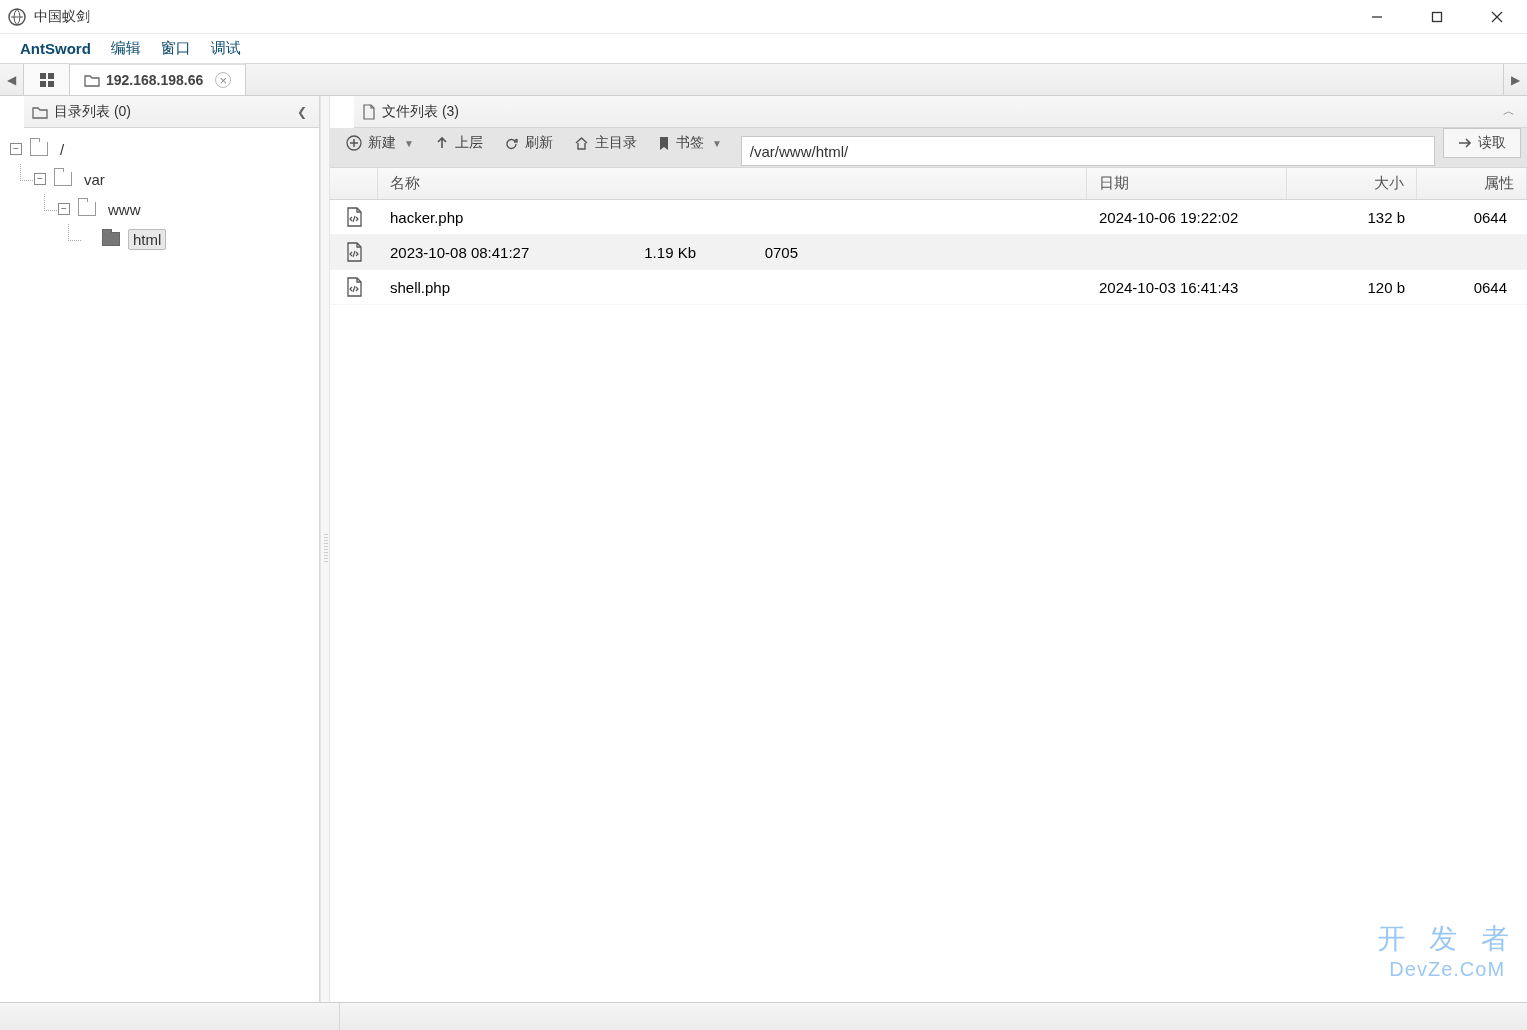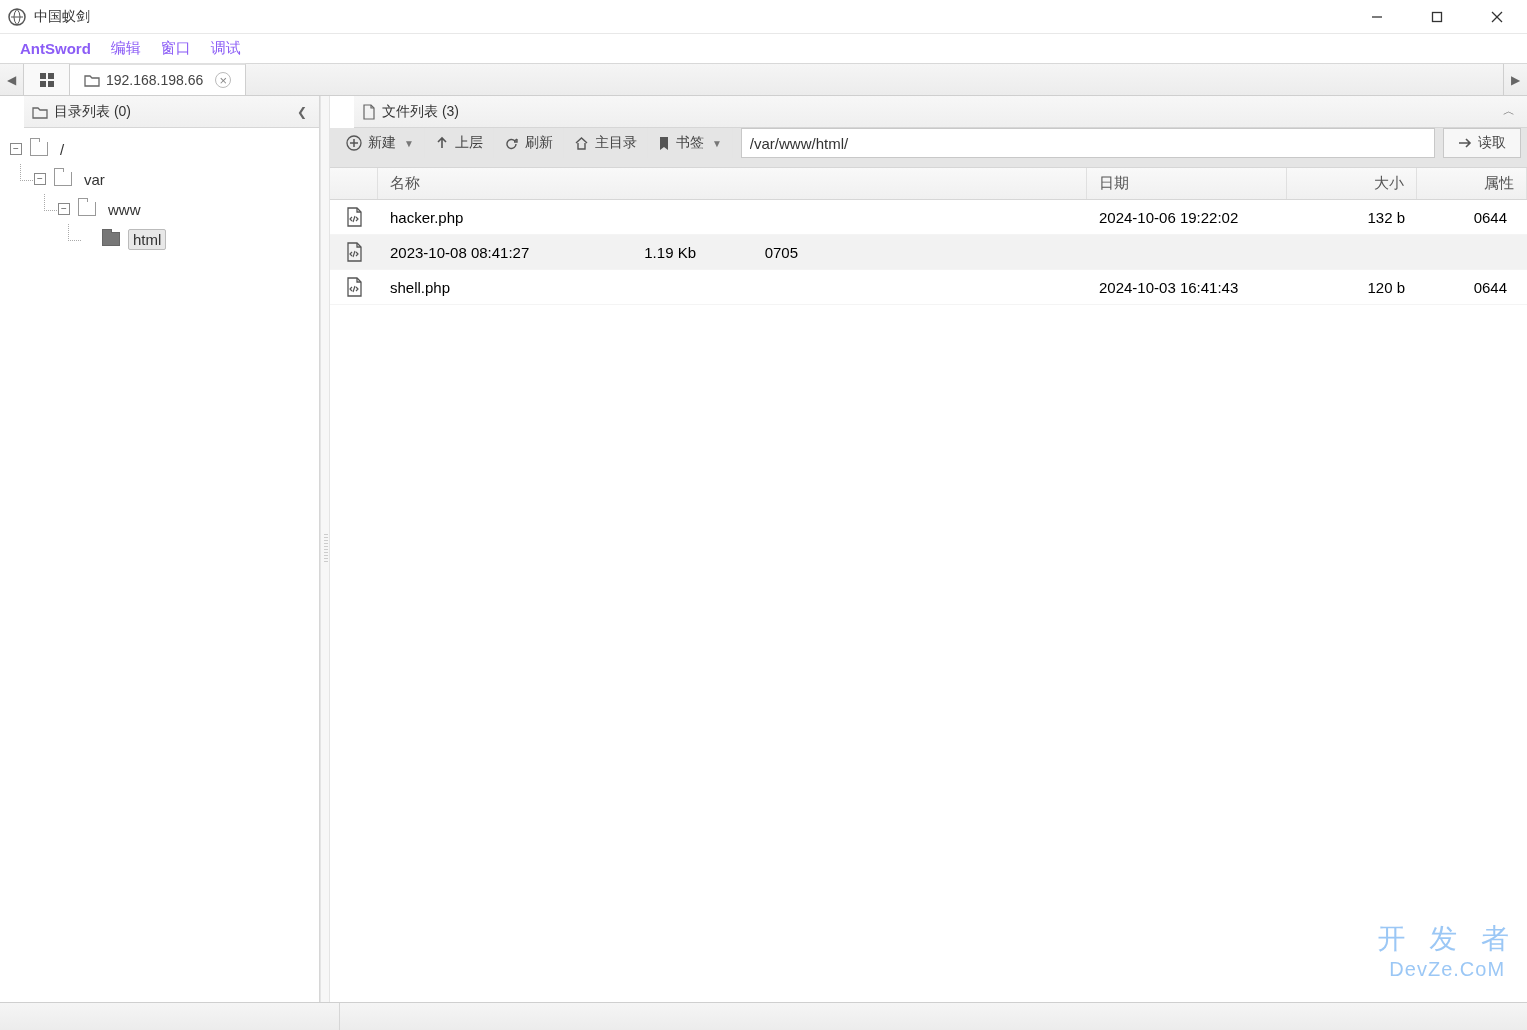--- a/index.html
+++ b/index.html
@@ -7,32 +7,32 @@
 
 
 .titlebar { height: 34px; background: #fff; display: flex; align-items: center; padding-left: 8px; border-bottom: 1px solid #e8e8e8; }
 .titlebar .appicon { width: 18px; height: 18px; margin-right: 8px; display:flex; align-items:center; justify-content:center; }
 .titlebar .title { font-size: 14px; color: #333; flex: 1; }
 .winbtns { display: flex; height: 100%; }
 .winbtn { width: 60px; display: flex; align-items: center; justify-content: center; color: #333; font-size: 14px; cursor: default; }
 
 
 .menubar { height: 30px; display: flex; align-items: center; padding-left: 10px; background: #fff; border-bottom: 1px solid #d8d8d8; }
-.menuitem { padding: 0 10px; font-size: 15px; color: #8b5cf6; height: 100%; display: flex; align-items: center; }
+.menuitem { padding: 0 10px; font-size: 15px; color: #0c4a6e; height: 100%; display: flex; align-items: center; }
 .menuitem:first-child { font-weight: bold; }
 
 
 .tabstrip { height: 32px; background: linear-gradient(#f5f5f5,#ececec); border-bottom: 1px solid #cfcfcf; display: flex; align-items: stretch; position: relative; }
 .tab-prev { width: 24px; border-right: 1px solid #cfcfcf; display:flex; align-items:center; justify-content:center; color:#666; font-size:12px;}
 .tab-next { width: 24px; border-left: 1px solid #cfcfcf; display:flex; align-items:center; justify-content:center; color:#666; font-size:12px; margin-left:auto;}
 .tab { padding: 0 14px; border-right: 1px solid #cfcfcf; display: flex; align-items: center; gap: 6px; font-size: 14px; color:#444; background:#f9f9f9;}
 .tab.home { width: 46px; justify-content:center; padding:0; font-size:16px;}
 .tab.active { background: #fff; border-top: 2px solid #e0e0e0; margin-top:-1px; }
 .tab .closex { color:#888; font-size:13px; border:1px solid #bbb; border-radius:50%; width:16px; height:16px; display:flex; align-items:center; justify-content:center; margin-left:6px;}
-.tab b { font-weight:normal; }
+.tab b { font-weight:bold; }
 
 
 .mainarea { display: flex; height: calc(100% - 34px - 30px - 32px - 28px); }
 .sidebar { width: 320px; border-right: 1px solid #d6d6d6; display:flex; flex-direction:column; }
 .splitter-v { width: 10px; background: #f7f7f7; border-right:1px solid #e4e4e4; border-left:1px solid #e4e4e4; cursor: col-resize; position:relative;}
 .splitter-v::after{content:""; position:absolute; left:3px; top:50%; width:4px; height:30px; background:repeating-linear-gradient(#ccc,#ccc 1px,transparent 1px,transparent 3px); transform:translateY(-50%);}
 .contentpane { flex: 1; display:flex; flex-direction:column; min-width:0;}
 
 
 .panelhdr { height: 32px; background: linear-gradient(#f7f7f7,#efefef); border-bottom: 1px solid #d6d6d6; display:flex; align-items:center; padding: 0 8px; font-size:14px; color:#333; gap:6px;margin-left:24px;}
@@ -55,21 +55,21 @@
 .tree > ul{padding-left:6px;}
 .tree li{position:relative;}
 .tree ul ul li::before{content:""; position:absolute; left:-14px; top:0; height:16px; width:12px; border-left:1px dotted #aaa; border-bottom:1px dotted #aaa;}
 .tree ul ul li:not(:last-child)::after{content:""; position:absolute; left:-14px; top:16px; bottom:-10px; border-left:1px dotted #aaa;}
 
 
 .toolbar { height: 40px; border-bottom:1px solid #d6d6d6; display:flex; align-items:flex-start; padding: 0 6px; gap:0; background:#e5e5e5;}
 .tbtn { height: 30px; padding: 0 10px; display:flex; align-items:center; gap:6px; font-size:14px; color:#444; border-right:1px solid #e4e4e4;}
 .tbtn:last-of-type{border-right:none;}
 .tbtn .caret{font-size:10px; color:#777; margin-left:2px;}
-.pathinput { flex:1; height:30px; border:1px solid #c8c8c8; padding:0 8px; font-size:15px; color:#333; margin: 0 8px; background:#fff;}
+.pathinput { flex:1; height:30px; border:1px solid #c8c8c8; padding:0 8px; font-size:15px; color:#333; margin: 8px 8px; background:#fff;}
 .readbtn { height:30px; padding:0 14px; display:flex; align-items:center; gap:6px; font-size:14px; color:#444; border:1px solid #c8c8c8; background:#f7f7f7;}
 
 
 .filetable { flex:1; overflow:auto; font-size:15px;}
 .ft-head { display:flex; height:32px; background:linear-gradient(#f9f9f9,#f0f0f0); border-bottom:1px solid #d6d6d6; position:sticky; top:0;}
 .ft-head .col { border-right:1px solid #e0e0e0; display:flex; align-items:center; padding:0 12px; color:#555;}
 .col-icon{width:48px;}
 .col-name{flex:1; min-width:200px;}
 .col-date{width:200px;}
 .col-size{width:130px; justify-content:flex-end;}

